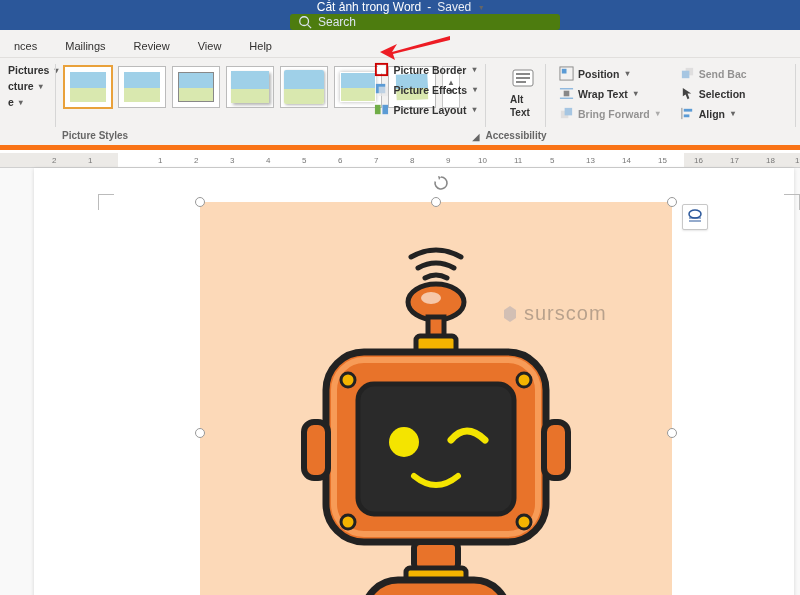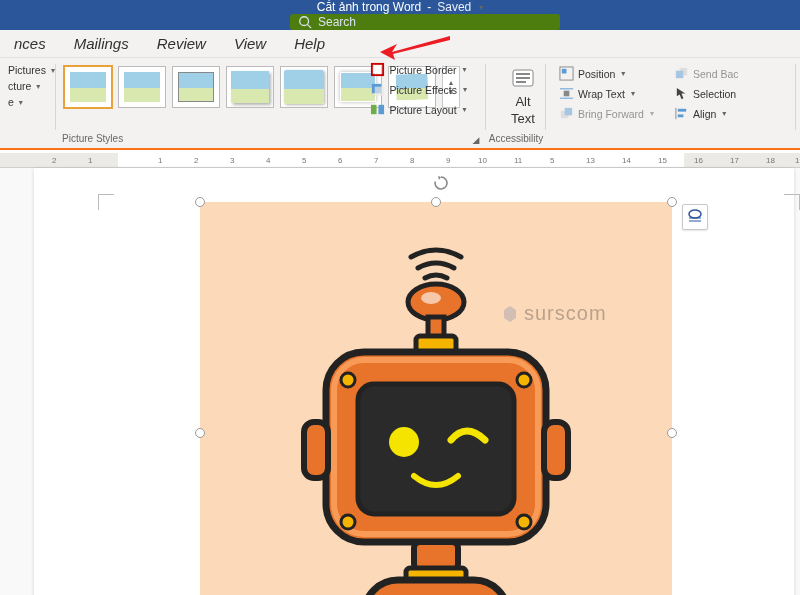--- a/index.html
+++ b/index.html
@@ -7,29 +7,29 @@
 
 
 .title-bar { height: 30px; background: #2b579a; color: #fff; display: flex; align-items: center; font-size: 12px; flex-direction: column; }
 .title-text { padding: 0 10px; display: flex; align-items: center; gap: 6px; }
 .saved-status { opacity: 0.9; }
 .search-box { margin-left: 50px; background: #4d7c0f; height: 22px; width: 270px; border-radius: 3px; display: flex; align-items: center; padding: 0 8px; gap: 6px; color: #dbe4f0; font-size: 12px; }
 .search-box svg { width: 14px; height: 14px; }
 
 
 .tabs-row { height: 28px; background: #f3f2f1; border-bottom: 1px solid #e1dfdd; display: flex; align-items: flex-end; padding-left: 0; position: relative; }
-.tab { font-size: 15px; color: #323130; padding: 5px 14px; cursor: pointer; position: relative; font-style: italic; }
+.tab { font-size: 11px; color: #323130; padding: 5px 14px; cursor: pointer; position: relative; }
 .tab.active { color: #2b579a; font-weight: 600; }
 .tab.active::after { content: ""; position: absolute; left: 10px; right: 10px; bottom: -1px; height: 3px; background: #2b579a; }
 
 
 .arrow { position: absolute; top: 2px; left: 380px; width: 72px; height: 28px; z-index: 10; }
 
 
-.ribbon { height: 92px; background: #f3f2f1; border-bottom: 2px solid #f97316; display: flex; position: relative; }
+.ribbon { height: 92px; background: #f3f2f1; border-bottom: 5px solid #f97316; display: flex; position: relative; font-weight: bold; }
 .ribbon-group { padding: 4px 6px 2px 6px; position: relative; display: flex; flex-direction: column; }
 .ribbon-group::after { content: ""; position: absolute; right: 0; top: 6px; bottom: 18px; width: 1px; background: #d6d6d6; }
 .group-label { font-size: 10px; color: #666; text-align: left; margin-top: auto; padding-bottom: 2px; }
 .group-launcher { position: absolute; right: 4px; bottom: 2px; width: 12px; height: 12px; font-size: 9px; color: #666; display:flex; align-items:center; justify-content:center;}
 
 .adjust-group { width: 56px; }
 .stack-btn { font-size: 10.5px; color: #333; display: flex; align-items: center; gap: 3px; padding: 2px 2px; cursor: pointer; white-space: nowrap; }
 .chev { font-size: 8px; color: #666; margin-left: 2px; }
 
 .styles-group { width: 430px; }
@@ -38,26 +38,26 @@
 .style-thumb.sel { outline: 2px solid #e9a13b; outline-offset: -1px; }
 .thumb-img { position: absolute; inset: 5px; background: linear-gradient(180deg, #9fd0e8 55%, #d9e8af 55%); }
 .thumb-img.frame2 { inset: 3px; border: 2px solid #fff; }
 .thumb-img.frame3 { inset: 6px; box-shadow: 0 0 0 1px #888; }
 .thumb-img.frame4 { inset: 4px; box-shadow: 2px 2px 3px rgba(0,0,0,.3); }
 .thumb-img.frame5 { inset: 3px; border-radius: 2px; box-shadow: 1px 1px 3px rgba(0,0,0,.3);}
 .thumb-img.frame6 { inset: 5px; border: 1px solid #fff; box-shadow: 0 0 4px rgba(0,0,0,.3);}
 .thumb-img.frame7 { inset: 5px; transform: rotate(-2deg); border:2px solid #fff;}
 .gallery-more { width: 18px; height: 42px; border: 1px solid #c8c8c8; background:#fff; display:flex; flex-direction:column; justify-content:center; align-items:center; font-size:8px; color:#666; cursor:pointer;}
 
-.style-opts { position:absolute; right:16px; top:2px; display:flex; flex-direction:column; gap:1px;}
+.style-opts { position:absolute; right:6px; top:2px; display:flex; flex-direction:column; gap:1px;}
 .opt-row { font-size: 10.5px; color:#333; display:flex; align-items:center; gap:4px; padding:2px 3px; cursor:pointer; white-space:nowrap;}
 .opt-row svg { width:15px; height:15px; }
 
 .acc-group { width:60px; align-items:center;}
-.alt-btn { display:flex; flex-direction:column; align-items:center; font-size:13px; color:#333; padding:4px; cursor:pointer; gap:2px;margin-left:14px;}
+.alt-btn { display:flex; flex-direction:column; align-items:flex-start; font-size:10px; color:#333; padding:4px; cursor:pointer; gap:2px;margin-left:14px;}
 .alt-btn svg { width:26px; height:26px; }
 
 .arrange-group { width: 250px; }
 .arrange-cols { display:flex; gap:14px; padding:2px 4px;}
 .arrange-col { display:flex; flex-direction:column; gap:1px;}
 
 
 .ruler-h { height: 18px; background:#fff; border-bottom:1px solid #d0d0d0; position:relative; font-size:8px; color:#666; overflow:hidden;}
 .ruler-bg { position:absolute; left:0; right:0; top:3px; height:14px; background:#eceae7;}
 .ruler-doc { position:absolute; left:118px; width:566px; top:3px; height:14px; background:#fff;}

